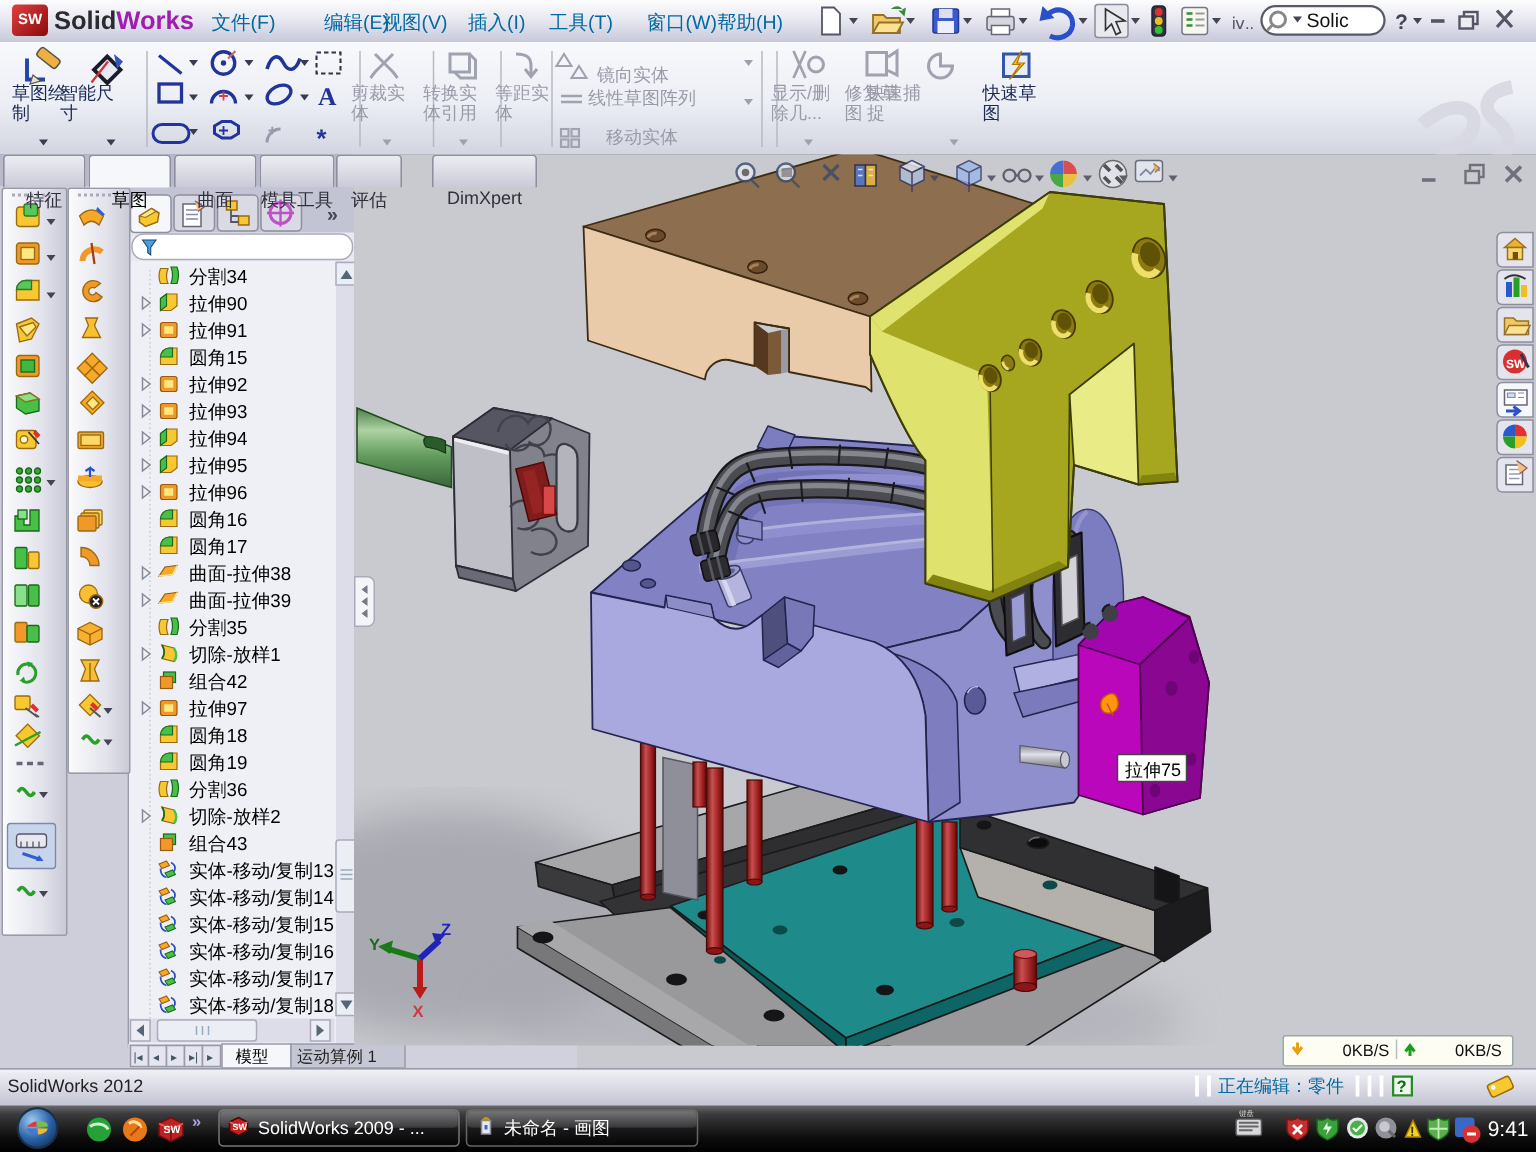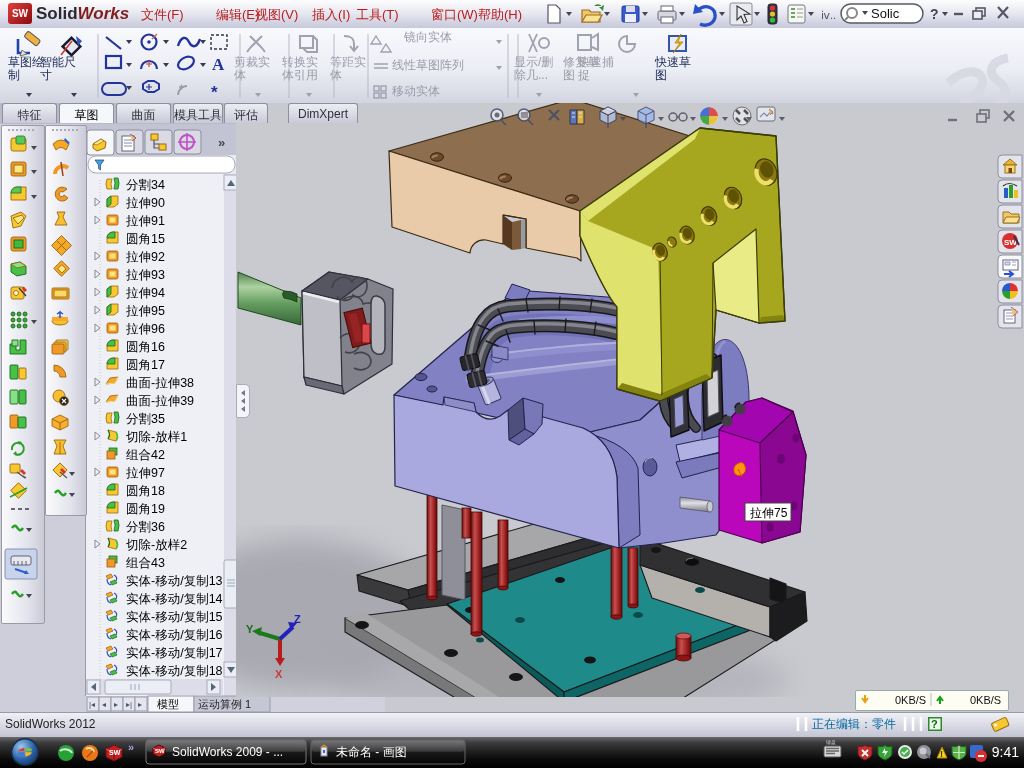--- a/index.html
+++ b/index.html
@@ -5,34 +5,34 @@
 html,body{margin:0;padding:0;}
 #screen{position:relative;width:1024px;height:768px;overflow:hidden;
   font-family:"Liberation Sans",sans-serif;background:#c9cacf;}
 .abs{position:absolute;}
 
 #titlebar{left:0;top:0;width:1024px;height:28px;
   background:linear-gradient(#fdfdfe,#e8e9f1 45%,#c7c8da);border-bottom:1px solid #7f8096;}
 #logo{left:8px;top:3px;width:24px;height:21px;background:linear-gradient(135deg,#e04040,#8a0a0a);
   border-radius:3px;color:#fff;font-size:10px;font-weight:bold;text-align:center;line-height:21px;}
 #lgtext{left:36px;top:4px;font-size:17px;font-weight:bold;color:#2a2a30;letter-spacing:0px;}
-#lgtext span{color:#7f1d1d;font-style:italic;}
-.menu{top:6px;font-size:13px;color:#b91c1c;}
+#lgtext span{color:#a21caf;}
+.menu{top:6px;font-size:13px;color:#0369a1;}
 
 #cmdbar{left:0;top:28px;width:1024px;height:75px;
   background:linear-gradient(#f8f9fc,#eceef5 55%,#d2d4e0);border-bottom:1px solid #888a9c;}
 .cmlbl{position:absolute;font-size:12px;color:#1c2a56;text-align:left;line-height:13px;white-space:pre;}
 .cmgray{color:#9a9ba8;}
 .dd{position:absolute;width:0;height:0;border-left:3px solid transparent;border-right:3px solid transparent;border-top:4px solid #3a3a50;}
 .ddg{border-top-color:#a0a0ac;}
 
 #tabrow{left:0;top:103px;width:360px;height:21px;background:#b9bac9;}
 .ctab{position:absolute;top:103px;z-index:5;height:20px;font-size:12px;color:#30303c;text-align:center;
   background:linear-gradient(#ecedf3,#c9cad7);border:1px solid #8d8e9e;border-bottom:none;
-  border-radius:3px 3px 0 0;box-sizing:border-box;padding-top:3px;}
+  border-radius:3px 3px 0 0;box-sizing:border-box;padding-top:21px;}
 .ctab.act{background:#f6f7fb;color:#000;}
 
 .vtool{z-index:3;background:linear-gradient(90deg,#fbfbfd,#e3e4ec 60%,#c9cad6);border:1px solid #9a9ba8;border-radius:2px;}
 
 #fmpanel{left:85px;top:124px;width:152px;height:573px;background:#e9eaf1;border:1px solid #9a9ba8;}
 
 #statusbar{left:0;top:712px;width:1024px;height:25px;
   background:linear-gradient(#f0f1f6,#d4d5e0 60%,#c2c3d2);border-top:1px solid #9a9ba8;font-size:12px;color:#222;}
 
 #taskbar{left:0;top:737px;width:1024px;height:31px;
@@ -406,21 +406,21 @@
 
   </div>
 
   <div id="titlebar" class="abs"></div>
   <div id="logo" class="abs">SW</div>
   <div id="lgtext" class="abs">Solid<span>Works</span></div>
   <div class="abs menu" style="left:141px">文件(F)</div>
   <div class="abs menu" style="left:216px">编辑(E)</div>
   <div class="abs menu" style="left:255px">视图(V)</div>
   <div class="abs menu" style="left:312px">插入(I)</div>
-  <div class="abs menu" style="left:356px">工具(T)</div>
+  <div class="abs menu" style="left:366px">工具(T)</div>
   <div class="abs menu" style="left:431px">窗口(W)</div>
   <div class="abs menu" style="left:478px">帮助(H)</div>
   <svg class="abs" style="left:530px;top:0" width="494" height="28" viewBox="0 0 494 28">
 
     <path d="M18,5 h8 l4,4 v14 h-12 z" fill="#fff" stroke="#556" stroke-width="1.2"></path>
     <path d="M36,12 l3,4 l3,-4 z" fill="#445"></path>
 
     <path d="M52,10 h7 l2,2 h9 v10 h-18 z" fill="#f4c860" stroke="#96702a" stroke-width="1.2"></path>
     <path d="M52,22 l4,-7 h16 l-4,7 z" fill="#fbe292" stroke="#96702a" stroke-width="1.2"></path>
     <path d="M64,6 c3,-3 7,-2 8,1 l-3,0 4,4 1,-6 -2,1" fill="#3a8a3a"></path>
@@ -548,23 +548,23 @@
   <div class="cmlbl" style="left:8px;top:56px;width:46px">草图绘
 制</div>
   <div class="cmlbl" style="left:40px;top:56px;width:46px">智能尺
 寸</div>
   <div class="cmlbl cmgray" style="left:234px;top:56px;width:46px">剪裁实
 体</div>
   <div class="cmlbl cmgray" style="left:282px;top:56px;width:52px">转换实
 体引用</div>
   <div class="cmlbl cmgray" style="left:330px;top:56px;width:44px">等距实
 体</div>
-  <div class="cmlbl cmgray" style="left:392px;top:31px;width:60px;text-align:right">镜向实体</div>
+  <div class="cmlbl cmgray" style="left:392px;top:44px;width:60px;text-align:center">镜向实体</div>
   <div class="cmlbl cmgray" style="left:392px;top:59px;width:90px;text-align:left">线性草图阵列</div>
-  <div class="cmlbl cmgray" style="left:392px;top:85px;width:60px;text-align:left">移动实体</div>
+  <div class="cmlbl cmgray" style="left:392px;top:85px;width:60px;text-align:right">移动实体</div>
   <div class="cmlbl cmgray" style="left:514px;top:56px;width:50px">显示/删
 除几...</div>
   <div class="cmlbl cmgray" style="left:563px;top:56px;width:46px">修复草
 图</div>
   <div class="cmlbl cmgray" style="left:578px;top:56px;width:46px">快速捕
 捉</div>
   <div class="cmlbl" style="left:655px;top:56px;width:46px">快速草
 图</div>
   <div class="dd" style="left:26px;top:93px"></div>
   <div class="dd" style="left:71px;top:93px"></div>

